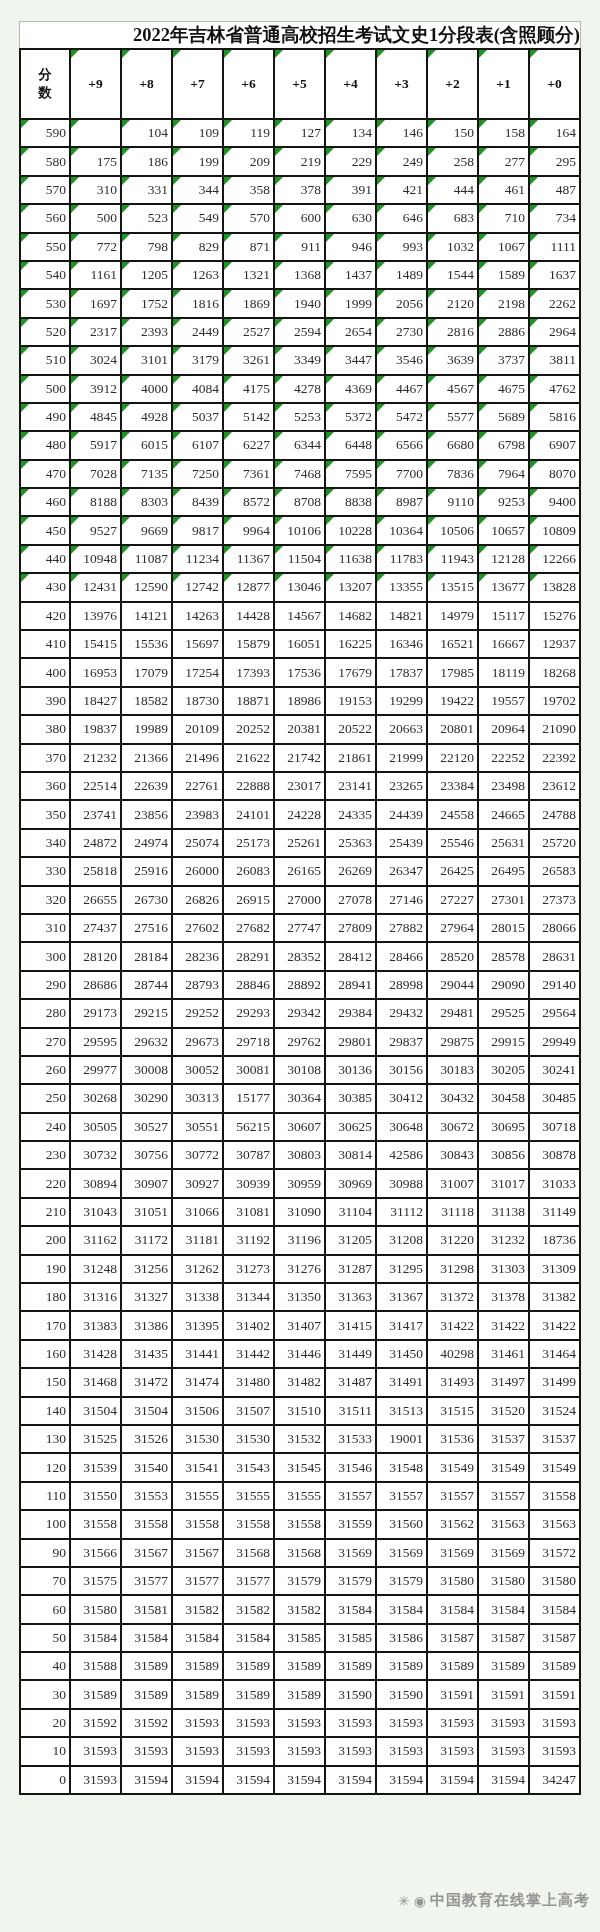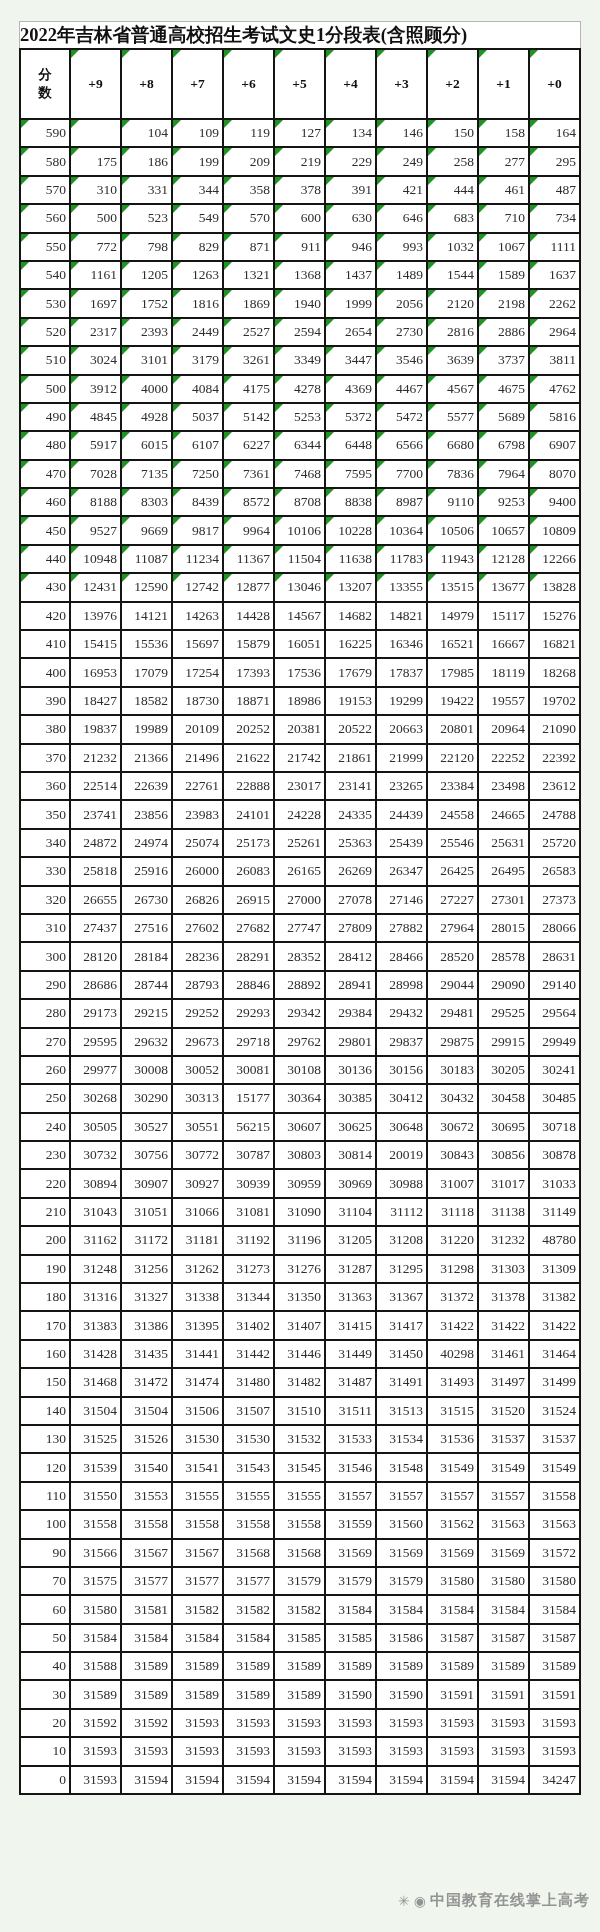--- a/index.html
+++ b/index.html
@@ -8,21 +8,21 @@
     background:#f0f5ee;
     font-family:"Liberation Serif", serif;
   }
   .sheet { position:relative; width:600px; height:1932px; overflow:hidden; }
   .tablewrap { position:absolute; left:19px; top:21px; width:562px; }
   .title-bar {
     box-sizing:border-box;
     border:1px solid #b5b5b5; border-bottom:none;
     background:#ffffff;
     height:27px; line-height:26px;
-    text-align:left; font-weight:bold; font-size:18.5px; color:#111;
+    text-align:right; font-weight:bold; font-size:18.5px; color:#111;
     white-space:nowrap; overflow:hidden;
   }
   table.scores {
     border-collapse:collapse; table-layout:fixed;
     width:562px; background:#ffffff;
     border:2.5px solid #141414;
   }
   th, td {
     border:2px solid #141414;
     position:relative;
@@ -330,21 +330,21 @@
             <td>410</td>
             <td>15415</td>
             <td>15536</td>
             <td>15697</td>
             <td>15879</td>
             <td>16051</td>
             <td>16225</td>
             <td>16346</td>
             <td>16521</td>
             <td>16667</td>
-            <td>16821</td>
+            <td>12937</td>
           </tr>
           <tr>
             <td>400</td>
             <td>16953</td>
             <td>17079</td>
             <td>17254</td>
             <td>17393</td>
             <td>17536</td>
             <td>17679</td>
             <td>17837</td>
@@ -561,21 +561,21 @@
             <td>30718</td>
           </tr>
           <tr>
             <td>230</td>
             <td>30732</td>
             <td>30756</td>
             <td>30772</td>
             <td>30787</td>
             <td>30803</td>
             <td>30814</td>
-            <td>20019</td>
+            <td>42586</td>
             <td>30843</td>
             <td>30856</td>
             <td>30878</td>
           </tr>
           <tr>
             <td>220</td>
             <td>30894</td>
             <td>30907</td>
             <td>30927</td>
             <td>30939</td>
@@ -603,21 +603,21 @@
             <td>200</td>
             <td>31162</td>
             <td>31172</td>
             <td>31181</td>
             <td>31192</td>
             <td>31196</td>
             <td>31205</td>
             <td>31208</td>
             <td>31220</td>
             <td>31232</td>
-            <td>48780</td>
+            <td>18736</td>
           </tr>
           <tr>
             <td>190</td>
             <td>31248</td>
             <td>31256</td>
             <td>31262</td>
             <td>31273</td>
             <td>31276</td>
             <td>31287</td>
             <td>31295</td>
@@ -691,21 +691,21 @@
             <td>31524</td>
           </tr>
           <tr>
             <td>130</td>
             <td>31525</td>
             <td>31526</td>
             <td>31530</td>
             <td>31530</td>
             <td>31532</td>
             <td>31533</td>
-            <td>31534</td>
+            <td>19001</td>
             <td>31536</td>
             <td>31537</td>
             <td>31537</td>
           </tr>
           <tr>
             <td>120</td>
             <td>31539</td>
             <td>31540</td>
             <td>31541</td>
             <td>31543</td>

